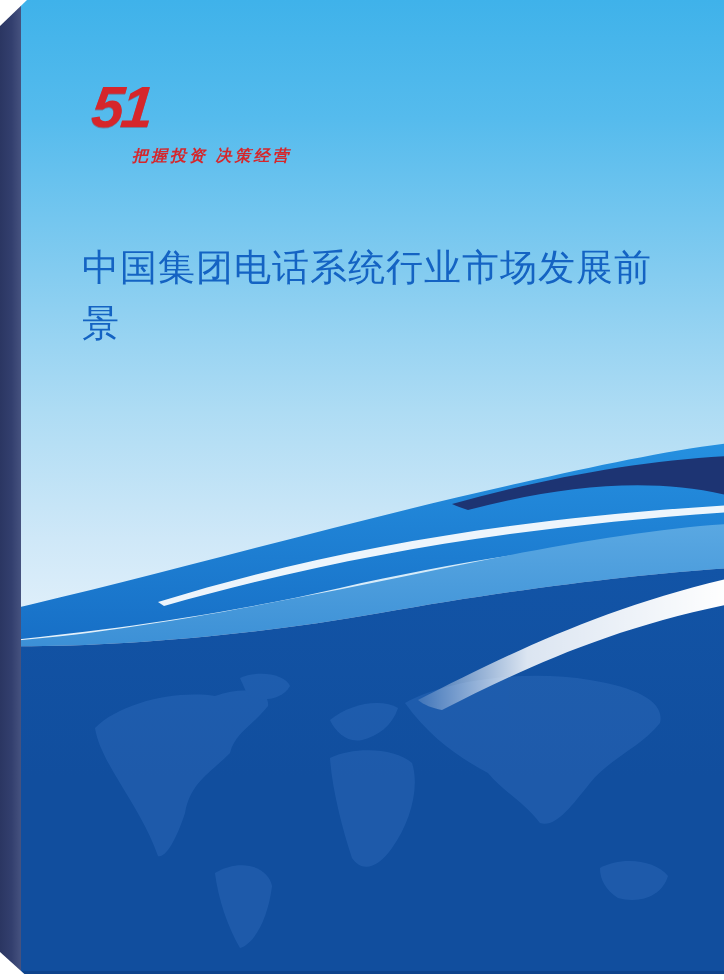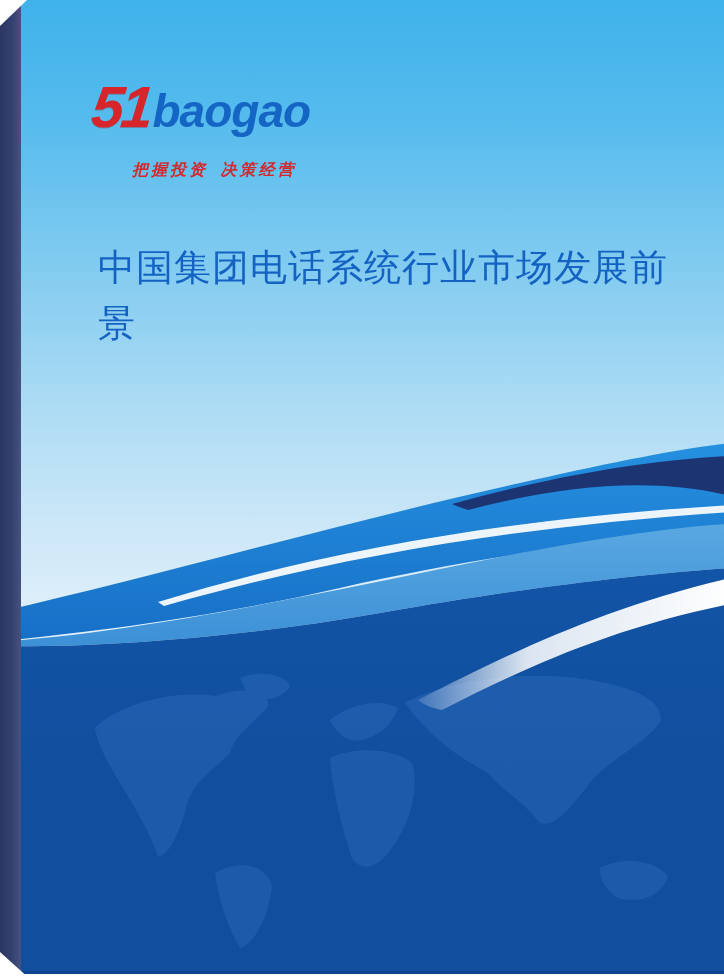--- a/index.html
+++ b/index.html
@@ -37,29 +37,28 @@
     letter-spacing:-3px;line-height:1;
     transform:skewX(-6deg);
     text-shadow:0 1px 0 rgba(150,20,20,.35);
   }
   .logo-name{
     font-size:46px;font-weight:bold;font-style:italic;
     color:var(--logo-blue,#1565c4);
     letter-spacing:-1px;line-height:1;margin-left:2px;
   }
   .logo-tagline{
-    margin-top:24px;margin-left:40px;
+    margin-top:10px;margin-left:40px;
     font-size:16px;font-weight:bold;font-style:italic;
     letter-spacing:3px;
     color:var(--accent-red,#c5232b);
-    font-family:Liberation Mono, monospace;
   }
   
   .title{
-    position:absolute;left:98px;top:240px;width:585px;z-index:5;
+    position:absolute;left:82px;top:240px;width:585px;z-index:5;
     margin:0;font-weight:normal;
     color:var(--title-blue,#1463c3);
     font-size:37px;line-height:56px;letter-spacing:1px;
   }
   .title .line{display:block;}
 </style>
 </head>
 <body>
 
 <div class="page">
@@ -111,21 +110,20 @@
 
   <div class="spine"></div>
   <div class="corner top"></div>
   <div class="corner bottom"></div>
   <div class="bottom-line"></div>
   <div class="bottom-strip"></div>
 
   <header class="logo">
     <div class="logo-row">
       <span class="logo-51">51</span>
-      <span class="logo-name">baogao</span>
     </div>
     <div class="logo-tagline">把握投资 决策经营</div>
   </header>
 
   <h1 class="title">
     <span class="line">中国集团电话系统行业市场发展前景</span>
   </h1>
 
 </div>
 

